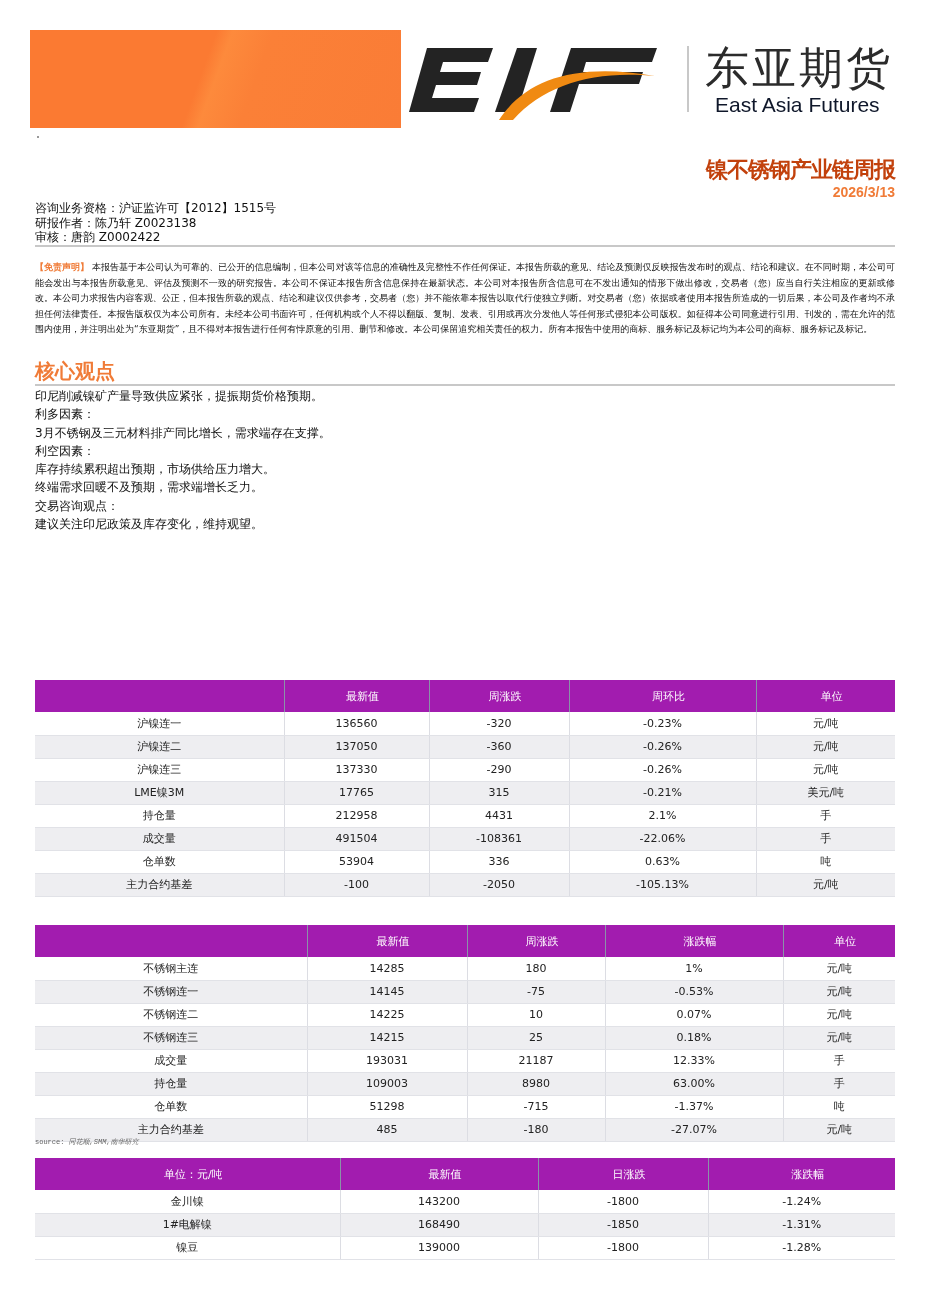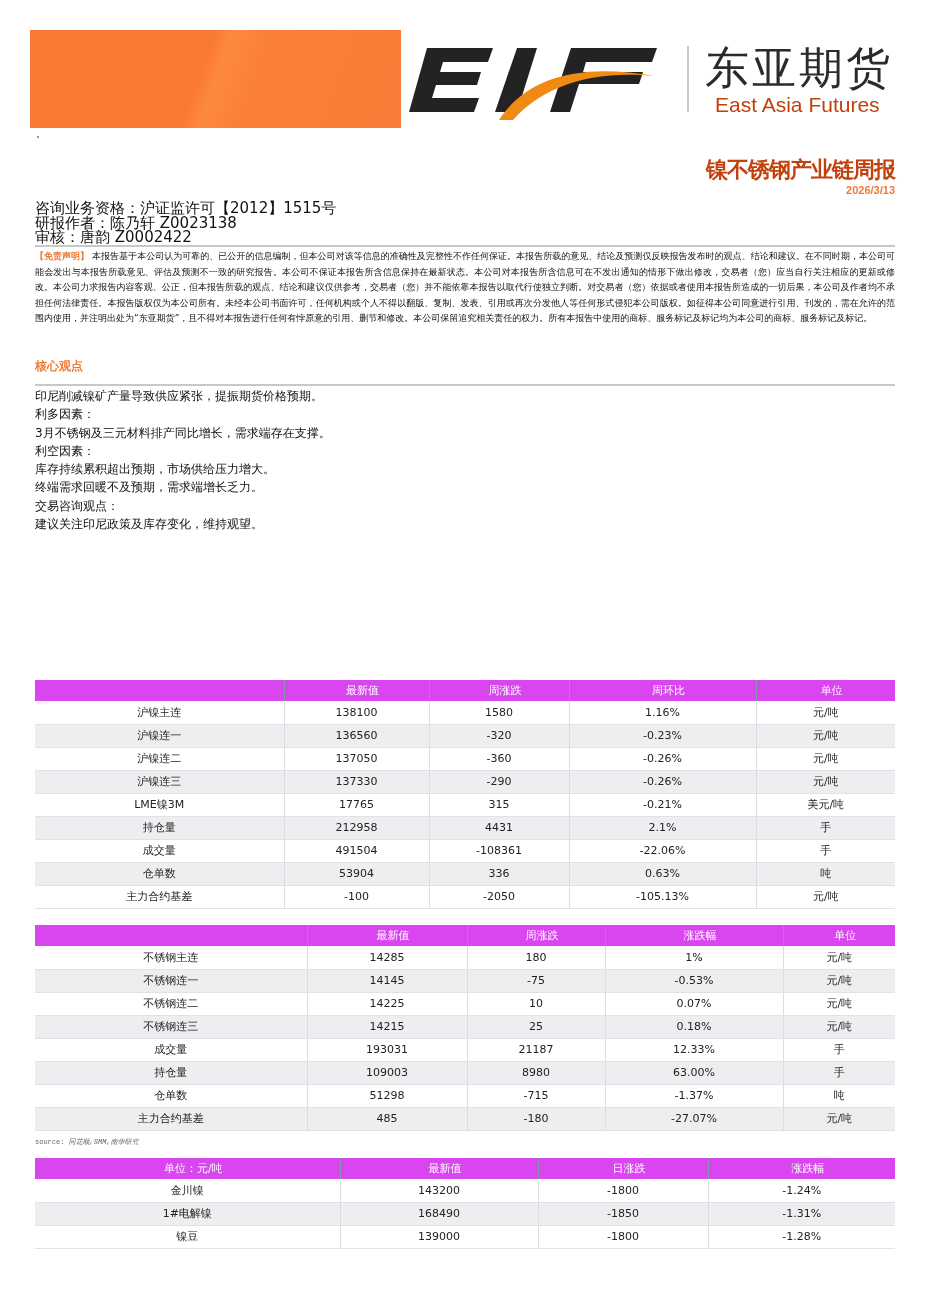--- a/index.html
+++ b/index.html
@@ -7,37 +7,37 @@
   body { position: relative; font-family: "DejaVu Sans", "Liberation Sans", sans-serif; color: #111; overflow: hidden; }
 
   .banner { position: absolute; left: 30px; top: 30px; width: 371px; height: 98px;
     background: linear-gradient(110deg, #fb7a32 0%, #fb7a32 46%, #fd8a3c 50%, #fb8037 60%, #fa7c36 100%); }
   .dot { position: absolute; left: 37px; top: 136px; width: 2px; height: 2px; background: #999; }
 
   .logo { position: absolute; left: 405px; top: 40px; width: 490px; height: 80px; }
   .logo-mark { position: absolute; left: 0; top: 0; width: 260px; height: 80px; }
   .logo-divider { position: absolute; left: 282px; top: 6px; width: 2px; height: 66px; background: #c8c8c8; }
   .logo-cn { position: absolute; left: 300px; top: 2px; font-family: Liberation Sans, sans-serif; font-size: 44px; color: #2b2b2b; letter-spacing: 3px; line-height: 52px; }
-  .logo-en { position: absolute; left: 310px; top: 52px; font-family: "Liberation Sans", sans-serif; font-size: 21px; color: #c2410c; line-height: 26px; text-align: right; }
+  .logo-en { position: absolute; left: 310px; top: 52px; font-family: "Liberation Sans", sans-serif; font-size: 21px; color: #0f172a; line-height: 26px; text-align: right; }
 
   .report-title { position: absolute; right: 35px; top: 155px; font-size: 22px; font-weight: bold; color: #c2410c; letter-spacing: -1px; }
-  .report-date { position: absolute; right: 35px; top: 184px; font-size: 11px; font-weight: bold; color: #f07b37; font-family: "Liberation Sans", sans-serif; text-align: center; }
-
-  .meta { position: absolute; left: 35px; top: 201px; font-size: 15px; line-height: 14.5px; color: #111; }
-
-  .disclaimer { position: absolute; left: 35px; top: 245px; width: 860px; border-top: 2px solid #c8c8c8; padding-top: 2px;
+  .report-date { position: absolute; right: 35px; top: 184px; font-size: 14px; font-weight: bold; color: #f07b37; font-family: "Liberation Sans", sans-serif; text-align: center; }
+
+  .meta { position: absolute; left: 35px; top: 201px; font-size: 12px; line-height: 14.5px; color: #111; }
+
+  .disclaimer { position: absolute; left: 35px; top: 245px; width: 860px; border-top: 2px solid #c8c8c8; padding-top: 13px;
     font-size: 9px; line-height: 15.5px; color: #111; text-align: justify; }
   .disclaimer .tag { color: #f07b37; font-weight: bold; }
 
-  .section-title { position: absolute; left: 35px; top: 358px; font-size: 12px; font-weight: bold; color: #f07b37; }
+  .section-title { position: absolute; left: 35px; top: 358px; font-size: 20px; font-weight: bold; color: #f07b37; }
   .section-rule { position: absolute; left: 35px; top: 384px; width: 860px; height: 2px; background: #c8c8c8; }
   .core { position: absolute; left: 35px; top: 387px; font-size: 12px; line-height: 18.3px; color: #111; }
 
   table.data { position: absolute; left: 35px; width: 860px; border-collapse: collapse; font-size: 11px; font-family: "DejaVu Sans", sans-serif; }
-  table.data th { background: #d946ef; color: #fff; font-weight: normal; height: 21px; border-right: 1px solid #8a93a8; text-align: center; padding-left: 12px; }
+  table.data th { background: #a21caf; color: #fff; font-weight: normal; height: 32px; border-right: 1px solid #8a93a8; text-align: center; padding-left: 12px; }
   table.data th:last-child { border-right: none; }
   table.data td { height: 23px; text-align: center; color: #222; border-right: 1px solid #dcdde3; border-bottom: 1px solid #e1e2e7; }
   table.data td:last-child { border-right: none; }
   table.data tr:nth-child(even) td { background: #eeeef1; }
   table.data tr:nth-child(odd) td { background: #ffffff; }
 
   #t1 { top: 680px; }
   #t2 { top: 925px; }
   #t3 { top: 1158px; }
 
@@ -106,27 +106,20 @@
     <tr>
       <th></th>
       <th>最新值</th>
       <th>周涨跌</th>
       <th>周环比</th>
       <th>单位</th>
     </tr>
   </thead>
   <tbody>
     <tr>
-        <td>沪镍主连</td>
-        <td>138100</td>
-        <td>1580</td>
-        <td>1.16%</td>
-        <td>元/吨</td>
-      </tr>
-    <tr>
         <td>沪镍连一</td>
         <td>136560</td>
         <td>-320</td>
         <td>-0.23%</td>
         <td>元/吨</td>
       </tr>
     <tr>
         <td>沪镍连二</td>
         <td>137050</td>
         <td>-360</td>

